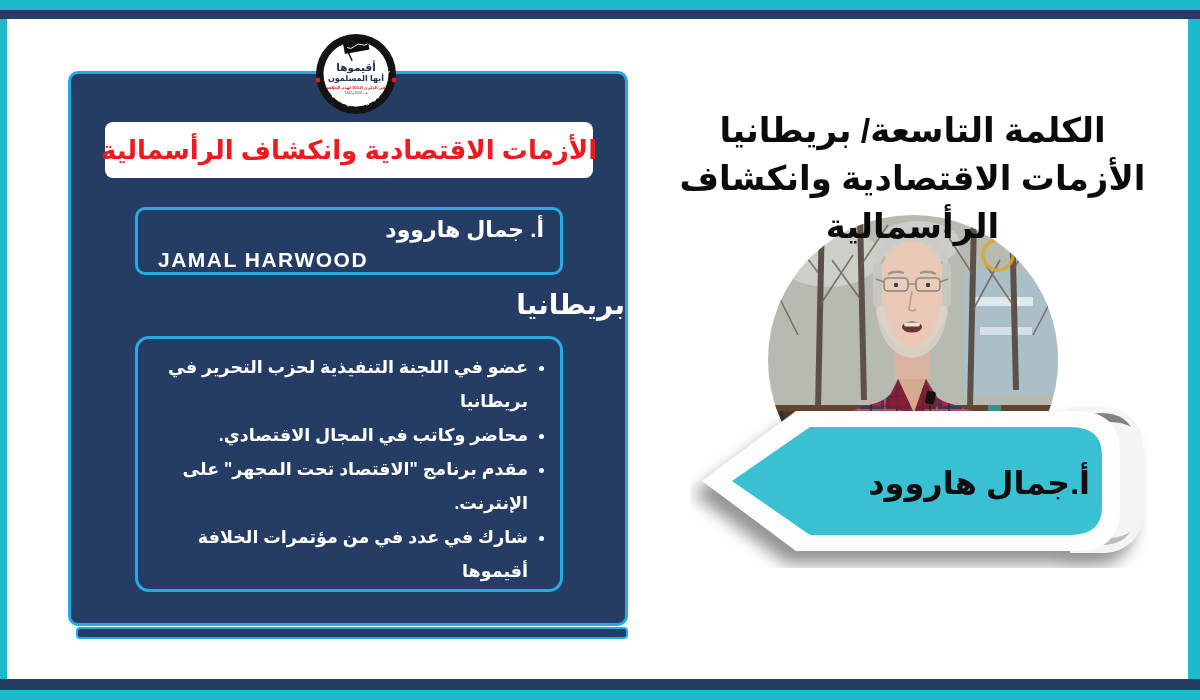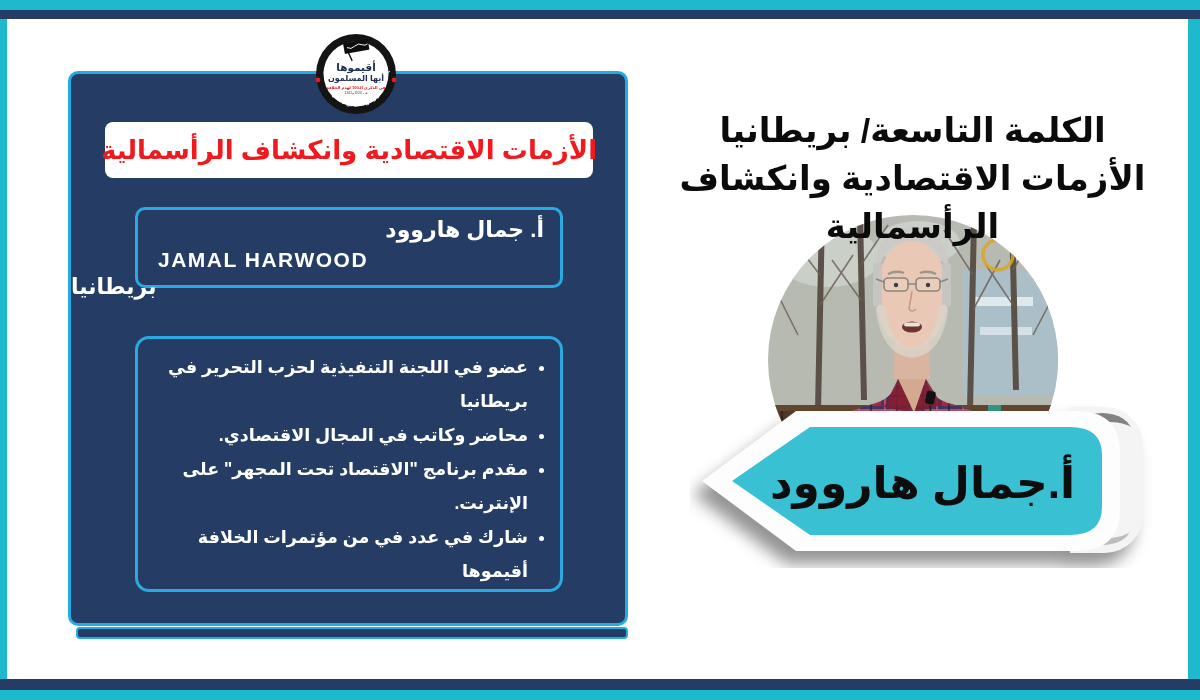--- a/index.html
+++ b/index.html
@@ -15,41 +15,41 @@
   .stripe-top{top:10px;height:9px;}
   .stripe-bottom{bottom:10px;height:11px;}
   
   .card{position:absolute;left:68px;top:71px;width:560px;height:555px;background:#253d64;
         border:3px solid #23ace4;border-radius:10px;z-index:2;box-sizing:border-box;}
   .card-bar{position:absolute;left:76px;top:627px;width:552px;height:12px;background:#253d64;
         border:2px solid #23ace4;border-radius:4px;z-index:1;box-sizing:border-box;}
   .title-box{position:absolute;left:34px;top:48px;width:488px;height:56px;background:#ffffff;
         border-radius:8px;display:flex;align-items:center;justify-content:center;}
   .title-box .t{color:#f1191d;font-size:26px;font-weight:700;direction:rtl;white-space:nowrap;}
-  .name-box{position:absolute;left:64px;top:133px;width:428px;height:81px;
+  .name-box{position:absolute;left:64px;top:133px;width:428px;height:68px;
         border:3px solid #29abe2;border-radius:10px;box-sizing:border-box;}
   .name-ar{position:absolute;right:16px;top:7px;color:#fff;font-size:22px;font-weight:700;direction:rtl;}
   .name-en{position:absolute;left:20px;top:38px;color:#fff;font-size:21px;font-weight:700;letter-spacing:1.5px;}
-  .country{position:absolute;left:0;top:200px;width:100%;text-align:left;color:#fff;
-        font-size:22px;font-weight:700;direction:rtl;}
+  .country{position:absolute;left:0;top:214px;width:100%;text-align:right;color:#fff;
+        font-size:28px;font-weight:700;direction:rtl;}
   .bio-box{position:absolute;left:64px;top:262px;width:428px;height:256px;
         border:3px solid #29abe2;border-radius:14px;box-sizing:border-box;}
   .bio-box ul{margin:0;padding:11px 32px 0 12px;direction:rtl;text-align:right;list-style:disc;}
   .bio-box li{color:#fff;font-size:17.5px;font-weight:700;line-height:34px;}
   .bio-box li::marker{color:#fff;font-size:15px;}
   
   .logo{position:absolute;left:313px;top:31px;width:86px;height:86px;z-index:6;}
   
   .heading{position:absolute;left:630px;top:106px;width:565px;text-align:center;color:#0b0b0b;
         font-size:34px;font-weight:700;line-height:48px;direction:rtl;z-index:2;}
   .photo{position:absolute;left:768px;top:215px;width:290px;height:290px;z-index:1;}
   .banner{position:absolute;left:690px;top:393px;width:465px;height:175px;z-index:3;}
   .banner svg{position:absolute;left:0;top:0;}
   .banner-label{position:absolute;left:80px;top:52px;width:320px;height:76px;line-height:76px;
-        text-align:left;color:#0d0d0d;font-size:44px;font-weight:700;direction:rtl;z-index:4;}
+        text-align:right;color:#0d0d0d;font-size:32px;font-weight:700;direction:rtl;z-index:4;}
 </style>
 </head>
 <body>
 
 <div class="stage">
 
   <div class="edge edge-left"></div>
   <div class="edge edge-right"></div>
   <div class="edge edge-top"></div>
   <div class="edge edge-bottom"></div>

